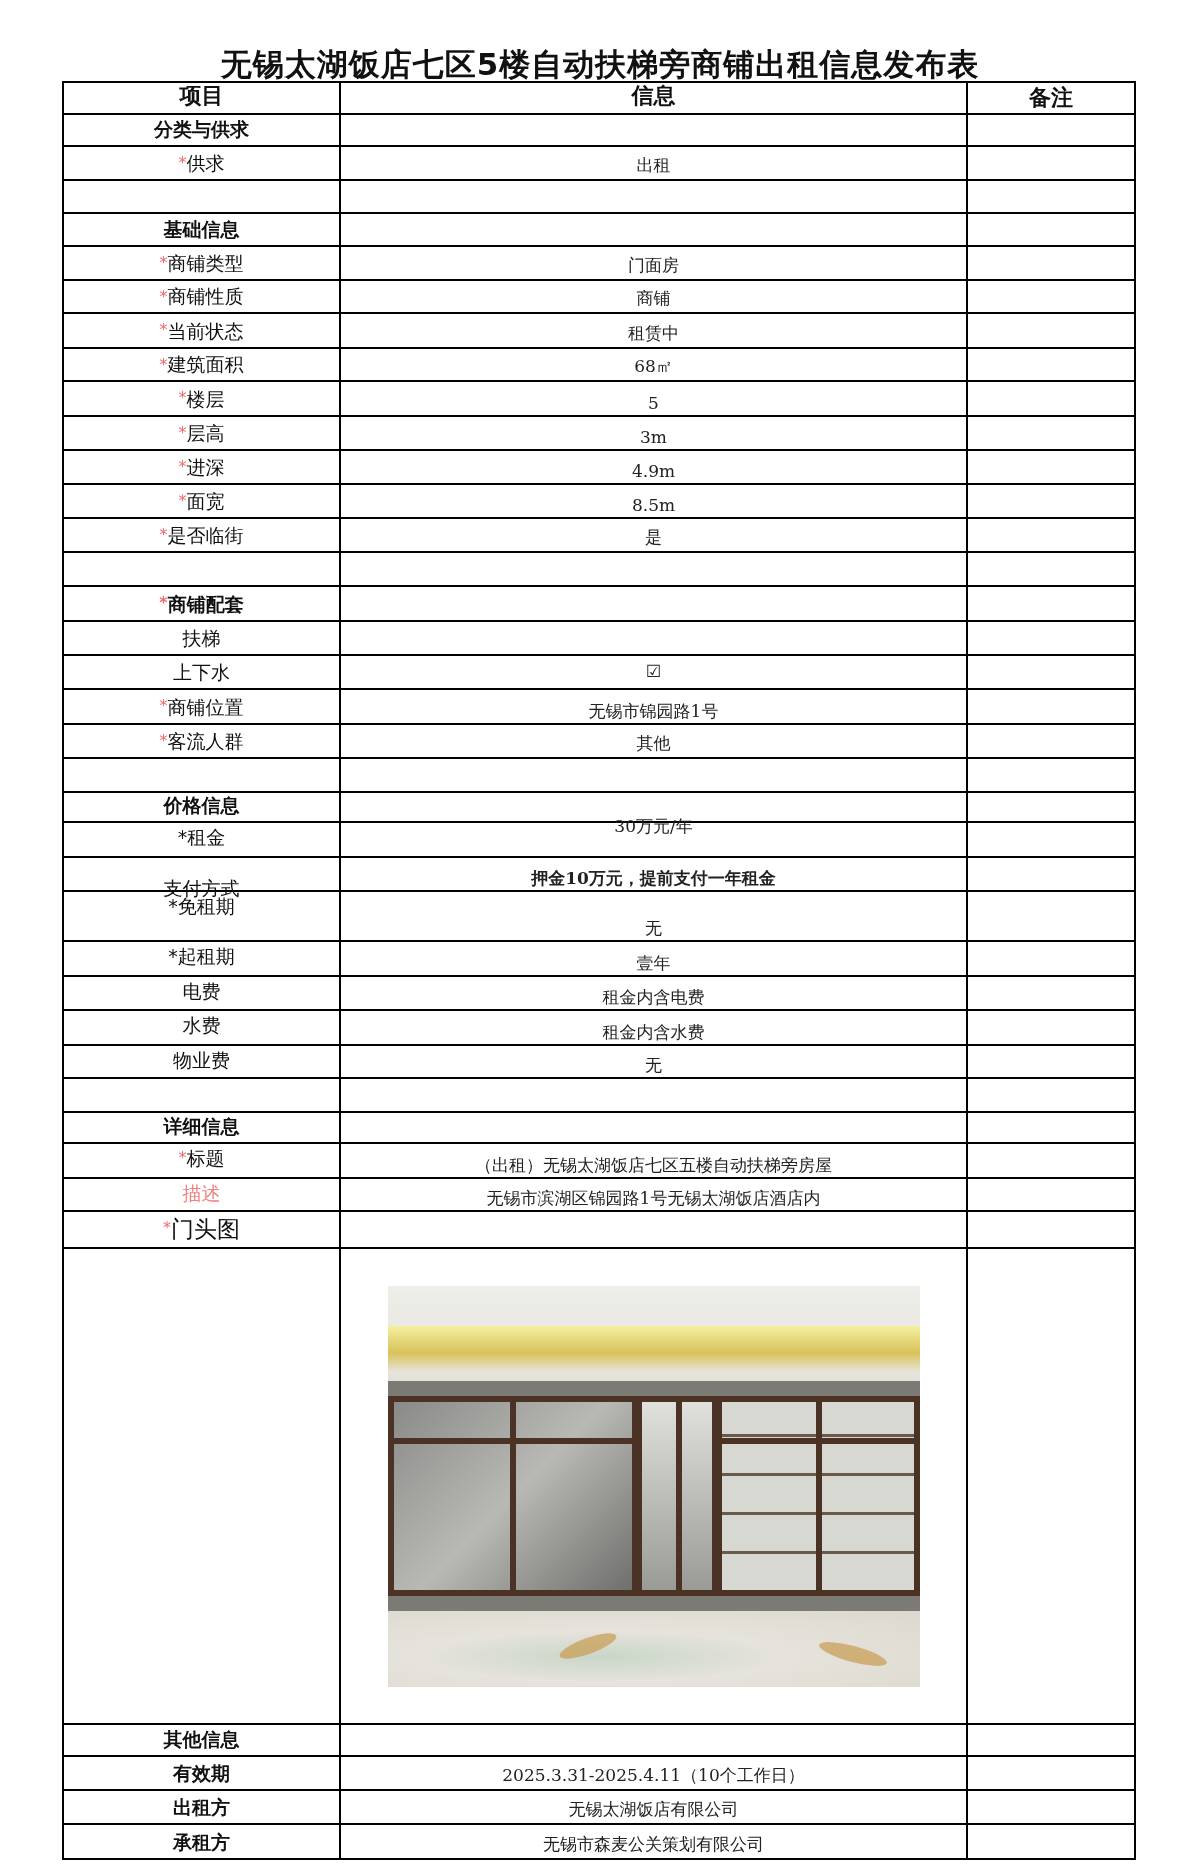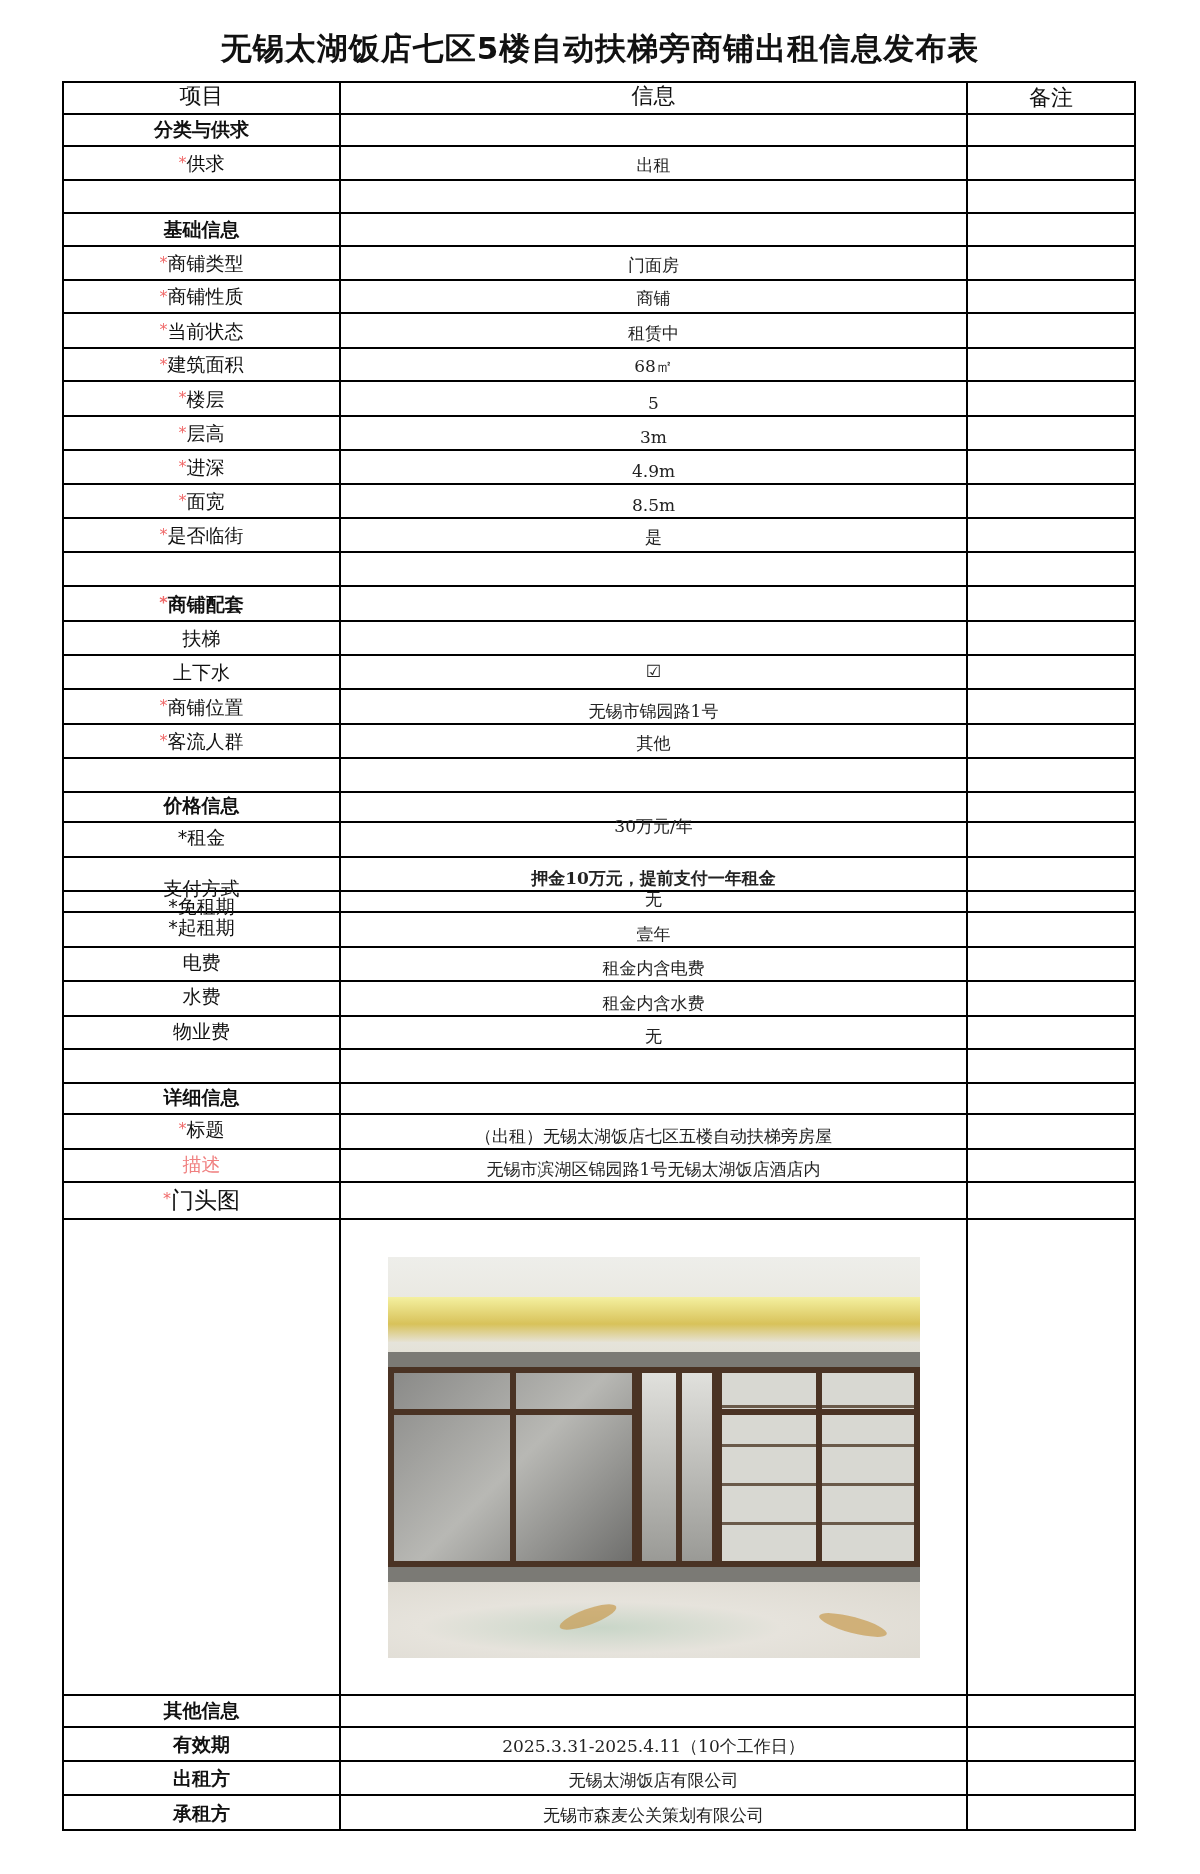--- a/index.html
+++ b/index.html
@@ -1,24 +1,24 @@
 <!DOCTYPE html>
 <html><head>
 <meta charset="utf-8">
 <style>
   html,body{margin:0;padding:0;background:#fff;}
   body{width:1200px;height:1874px;position:relative;overflow:hidden;font-family:"DejaVu Sans","Liberation Sans",sans-serif;color:#111;}
-  .title{position:absolute;left:0;width:1200px;top:28px;text-align:center;font-size:31px;font-weight:bold;letter-spacing:1px;}
+  .title{position:absolute;left:0;width:1200px;top:44px;text-align:center;font-size:31px;font-weight:bold;letter-spacing:1px;}
   .tbl{position:absolute;left:62px;top:81px;width:1074px;border:2px solid #000;box-sizing:border-box;}
   .row{display:flex;border-bottom:2px solid #000;box-sizing:border-box;}
   .row:last-child{border-bottom:none;}
   .c1{width:277px;border-right:2px solid #000;text-align:center;font-size:19px;display:flex;align-items:flex-end;justify-content:center;padding-bottom:2px;box-sizing:border-box;}
   .c2{width:627px;border-right:2px solid #000;text-align:center;font-family:"DejaVu Serif","Liberation Serif",serif;font-size:17px;display:flex;align-items:flex-end;justify-content:center;padding-bottom:2px;box-sizing:border-box;color:#222;}
   .c3{flex:1;}
-  .hdr .c1,.hdr .c2,.hdr .c3{font-size:22px;font-weight:normal;font-family:"DejaVu Sans","Liberation Sans",sans-serif;color:#111;display:flex;align-items:flex-end;justify-content:center;}
+  .hdr .c1,.hdr .c2,.hdr .c3{font-size:22px;font-weight:bold;font-family:"DejaVu Sans","Liberation Sans",sans-serif;color:#111;display:flex;align-items:flex-end;justify-content:center;}
   .sec .c1{font-weight:bold;}
   .req{color:#f06a6a;font-size:16px;align-self:flex-start;margin-top:6px;}
   .pink{color:#f08080;}
   .big{font-size:23px;}
   .photo-cell{align-items:center;padding:0;}
   .photo{width:532px;height:401px;position:relative;overflow:hidden;background:#d9d6cc;}
   .ceil{position:absolute;left:0;top:0;width:100%;height:95px;background:linear-gradient(#eeeeea,#e4e2d8);}
   .glow{position:absolute;left:0;top:40px;width:100%;height:45px;background:linear-gradient(#f4f0a0,#d8c25a 60%,#e6e2d4);}
   .wall{position:absolute;left:0;top:95px;width:100%;height:230px;background:#7b7a75;}
   .frame{position:absolute;top:110px;height:200px;border:6px solid #4a3324;box-sizing:border-box;background:linear-gradient(135deg,#8a8a88,#b8b8b4 50%,#6f6f6d);}
@@ -187,21 +187,21 @@
   <div class="row" style="height:35px">
       <div class="c1" style="align-items:flex-start;padding-top:2px;">*租金</div>
       <div class="c2" style="padding-bottom:18px;">30万元/年</div>
       <div class="c3"></div>
     </div>
   <div class="row" style="height:34px">
       <div class="c1" style="align-items:flex-start;padding-top:18px;">支付方式</div>
       <div class="c2" style="padding-bottom:0;font-weight:bold;">押金10万元，提前支付一年租金</div>
       <div class="c3"></div>
     </div>
-  <div class="row" style="height:21px">
+  <div class="row" style="height:50px">
       <div class="c1" style="align-items:flex-start;padding-top:2px;">*免租期</div>
       <div class="c2" style="padding-bottom:0;">无</div>
       <div class="c3"></div>
     </div>
   <div class="row" style="height:35px">
       <div class="c1" style="align-items:flex-start;padding-top:2px;">*起租期</div>
       <div class="c2" style="padding-bottom:0;">壹年</div>
       <div class="c3"></div>
     </div>
   <div class="row" style="height:34px">

